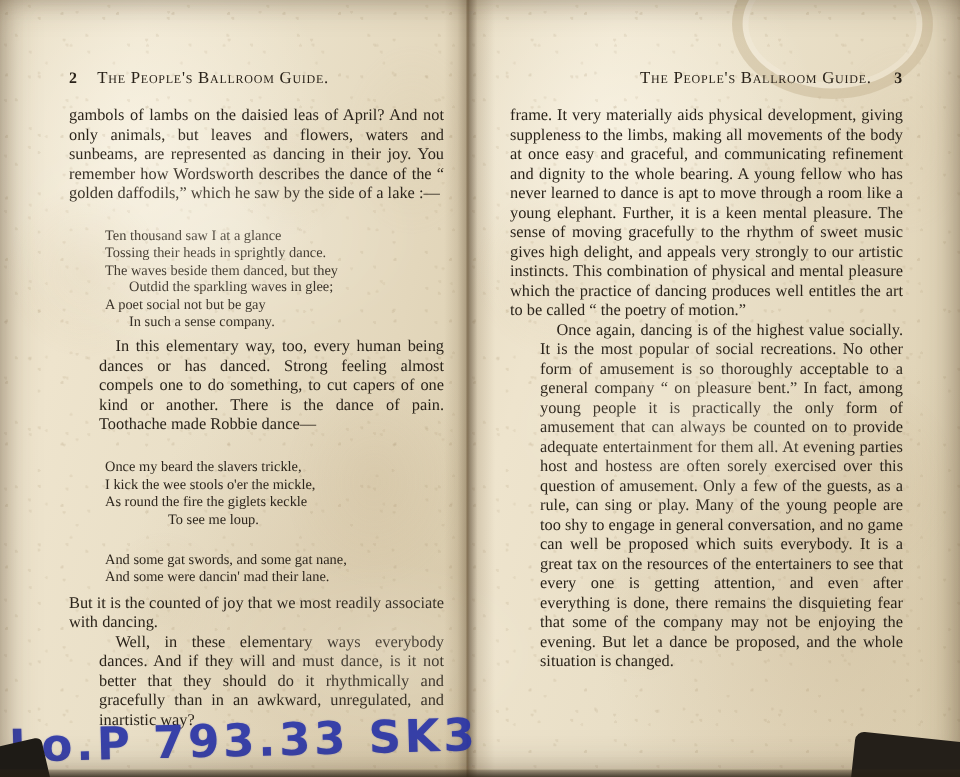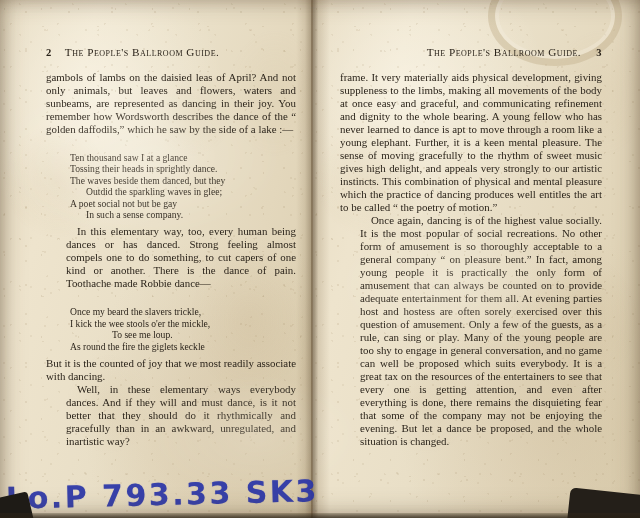--- a/index.html
+++ b/index.html
@@ -267,25 +267,29 @@
       <span class="v deep">Outdid the sparkling waves in glee;</span>
       <span class="v">A poet social not but be gay</span>
       <span class="v deep">In such a sense company.</span>
     </div>
 
     <p class="body indent">In this elementary way, too, every human being dances or has danced. Strong feeling almost compels one to do something, to cut capers of one kind or another. There is the dance of pain. Toothache made Robbie dance—</p>
 
     <div class="verse">
       <span class="v">Once my beard the slavers trickle,</span>
       <span class="v">I kick the wee stools o'er the mickle,</span>
+      <span class="v">As round the fire the giglets keckle</span>
       <span class="v deeper">To see me loup.</span>
-      <span class="v">As round the fire the giglets keckle</span>
-    </div>
-
-
+    </div>
+
+
+    <div class="verse">
+      <span class="v">And some gat swords, and some gat nane,</span>
+      <span class="v">And some were dancin' mad their lane.</span>
+    </div>
 
     <p class="body noindent">But it is the counted of joy that we most readily associate with dancing.</p>
     <p class="body indent">Well, in these elementary ways everybody dances. And if they will and must dance, is it not better that they should do it rhythmically and gracefully than in an awkward, unregulated, and inartistic way?</p>
   </div>
 
   <div class="col col-right">
 
     <div class="running-head right">
       <span class="head-title">The People's Ballroom Guide.</span>
       <span class="folio">3</span>

